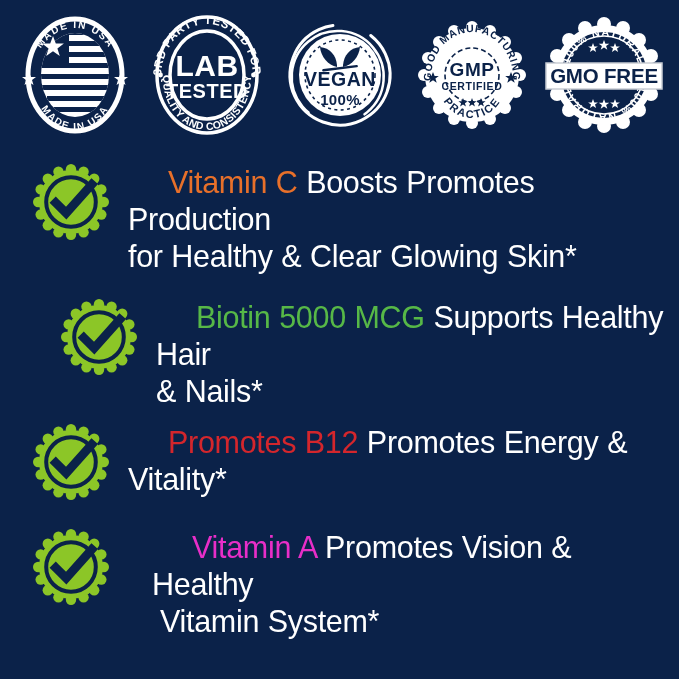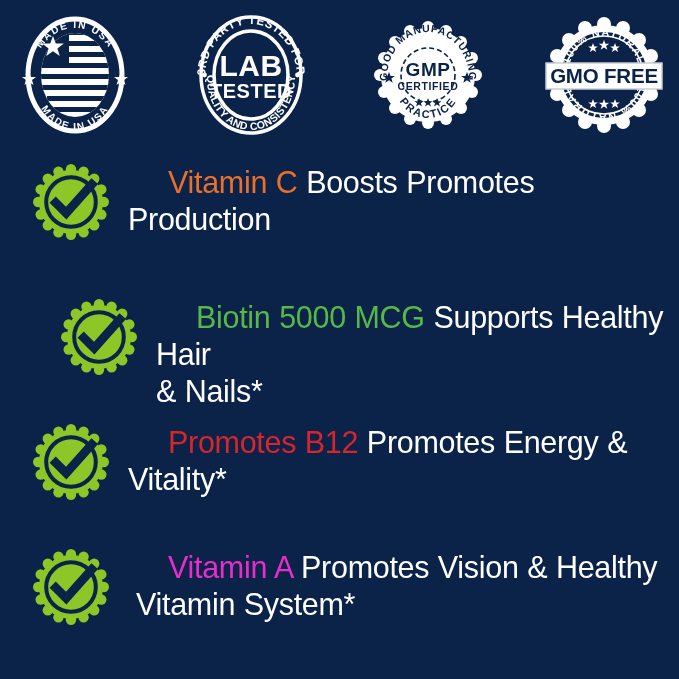--- a/index.html
+++ b/index.html
@@ -47,21 +47,21 @@
   .benefit-row {
     position: absolute;
     left: 0;
     width: 679px;
     display: flex;
     align-items: flex-start;
   }
   .benefit-row.r0 { top: 8px; }
   .benefit-row.r1 { top: 143px; padding-left: 28px; }
   .benefit-row.r2 { top: 268px; }
-  .benefit-row.r3 { top: 393px; }
+  .benefit-row.r3 { top: 373px; gap: 24px; }
 
   .check-badge {
     flex: 0 0 auto;
     width: 80px;
     height: 80px;
     margin-left: 31px;
     margin-right: 17px;
     margin-top: 2px;
   }
   .check-badge svg { display: block; width: 80px; height: 80px; }
@@ -141,20 +141,37 @@
         <text><textPath href="#labTop" startOffset="50%" text-anchor="middle" font-size="11.5" letter-spacing="0.6">3RD PARTY TESTED FOR</textPath></text>
         <text><textPath href="#labBot" startOffset="50%" text-anchor="middle" font-size="10.5" letter-spacing="0.3">QUALITY AND CONSISTENCY</textPath></text>
       </g>
       <text x="61" y="66" text-anchor="middle" fill="#ffffff" font-family="Liberation Sans, sans-serif" font-size="30" font-weight="bold" letter-spacing="0.5">LAB</text>
       <text x="61" y="88" text-anchor="middle" fill="#ffffff" font-family="Liberation Sans, sans-serif" font-size="20" font-weight="bold" letter-spacing="0.5">TESTED</text>
       <circle cx="14.5" cy="65" r="2.4" fill="#ffffff"></circle>
       <circle cx="107.5" cy="65" r="2.4" fill="#ffffff"></circle>
     </svg>
   </div>
 
+  <div class="badge">
+    <svg viewBox="0 0 122 130" xmlns="http://www.w3.org/2000/svg">
+
+      <circle cx="61" cy="65" r="50" fill="none" stroke="#ffffff" stroke-width="3" stroke-dasharray="250 40" stroke-linecap="round" transform="rotate(-25 61 65)"></circle>
+      <circle cx="64" cy="65" r="46" fill="none" stroke="#ffffff" stroke-width="2.5" stroke-dasharray="220 60" stroke-linecap="round" transform="rotate(140 61 65)"></circle>
+      <circle cx="61" cy="65" r="41" fill="#ffffff"></circle>
+      <circle cx="61" cy="65" r="35" fill="none" stroke="#0b2249" stroke-width="1.6" stroke-dasharray="3 3.4"></circle>
+
+      <g fill="#0b2249">
+        <path d="M 61 58 C 52 56 45 48 44 38 C 54 39 60 46 61 56 Z" transform="translate(-3,-1)"></path>
+        <path d="M 61 58 C 70 56 77 48 78 38 C 68 39 62 46 61 56 Z" transform="translate(3,-1)"></path>
+        <rect x="43" y="57" width="36" height="2.4" rx="1.2" transform="rotate(-7 61 58)"></rect>
+      </g>
+      <text x="61" y="76" text-anchor="middle" fill="#0b2249" font-family="Liberation Sans, sans-serif" font-size="19.5" font-weight="bold" letter-spacing="0.5">VEGAN</text>
+      <text x="61" y="95" text-anchor="middle" fill="#0b2249" font-family="Liberation Sans, sans-serif" font-size="15" font-weight="bold" letter-spacing="0.3">100%</text>
+    </svg>
+  </div>
 
   <div class="badge">
     <svg viewBox="0 0 122 130" xmlns="http://www.w3.org/2000/svg">
       <defs>
         <path id="gmpTop" d="M 20 68 A 41 46 0 0 1 102 68"></path>
         <path id="gmpBot" d="M 26 68 A 35 40 0 0 0 96 68"></path>
         <g id="scallopOuter">
           <circle cx="61" cy="65" r="50" fill="#ffffff"></circle>
         </g>
       </defs>
@@ -278,20 +295,21 @@
             <circle cx="34.3" cy="12.1" r="6.5"></circle>
           </g>
         </g>
         <circle cx="50" cy="50" r="31" fill="none" stroke="#0b2249" stroke-width="5"></circle>
         <path d="M 31 51 L 44 64 L 76 28" fill="none" stroke="#0b2249" stroke-width="11" stroke-linecap="square" stroke-linejoin="miter"></path>
         <path d="M 33.5 51 L 44 61.5 L 73 29.5" fill="none" stroke="#8cc627" stroke-width="4.5" stroke-linecap="butt" stroke-linejoin="miter" opacity="0"></path>
       </svg>
     </div>
     <div class="benefit-text">
       <span class="hl hl-c">Vitamin C</span><span> Boosts Promotes Production</span>
+      <span class="line2">for Healthy &amp; Clear Glowing Skin*</span>
     </div>
   </div>
 
   <div class="benefit-row r1">
     <div class="check-badge">
       <svg viewBox="0 0 100 100" xmlns="http://www.w3.org/2000/svg">
         <g fill="#8cc627">
           <circle cx="50" cy="50" r="40"></circle>
           <g>
             <circle cx="50" cy="9" r="6.5"></circle>

